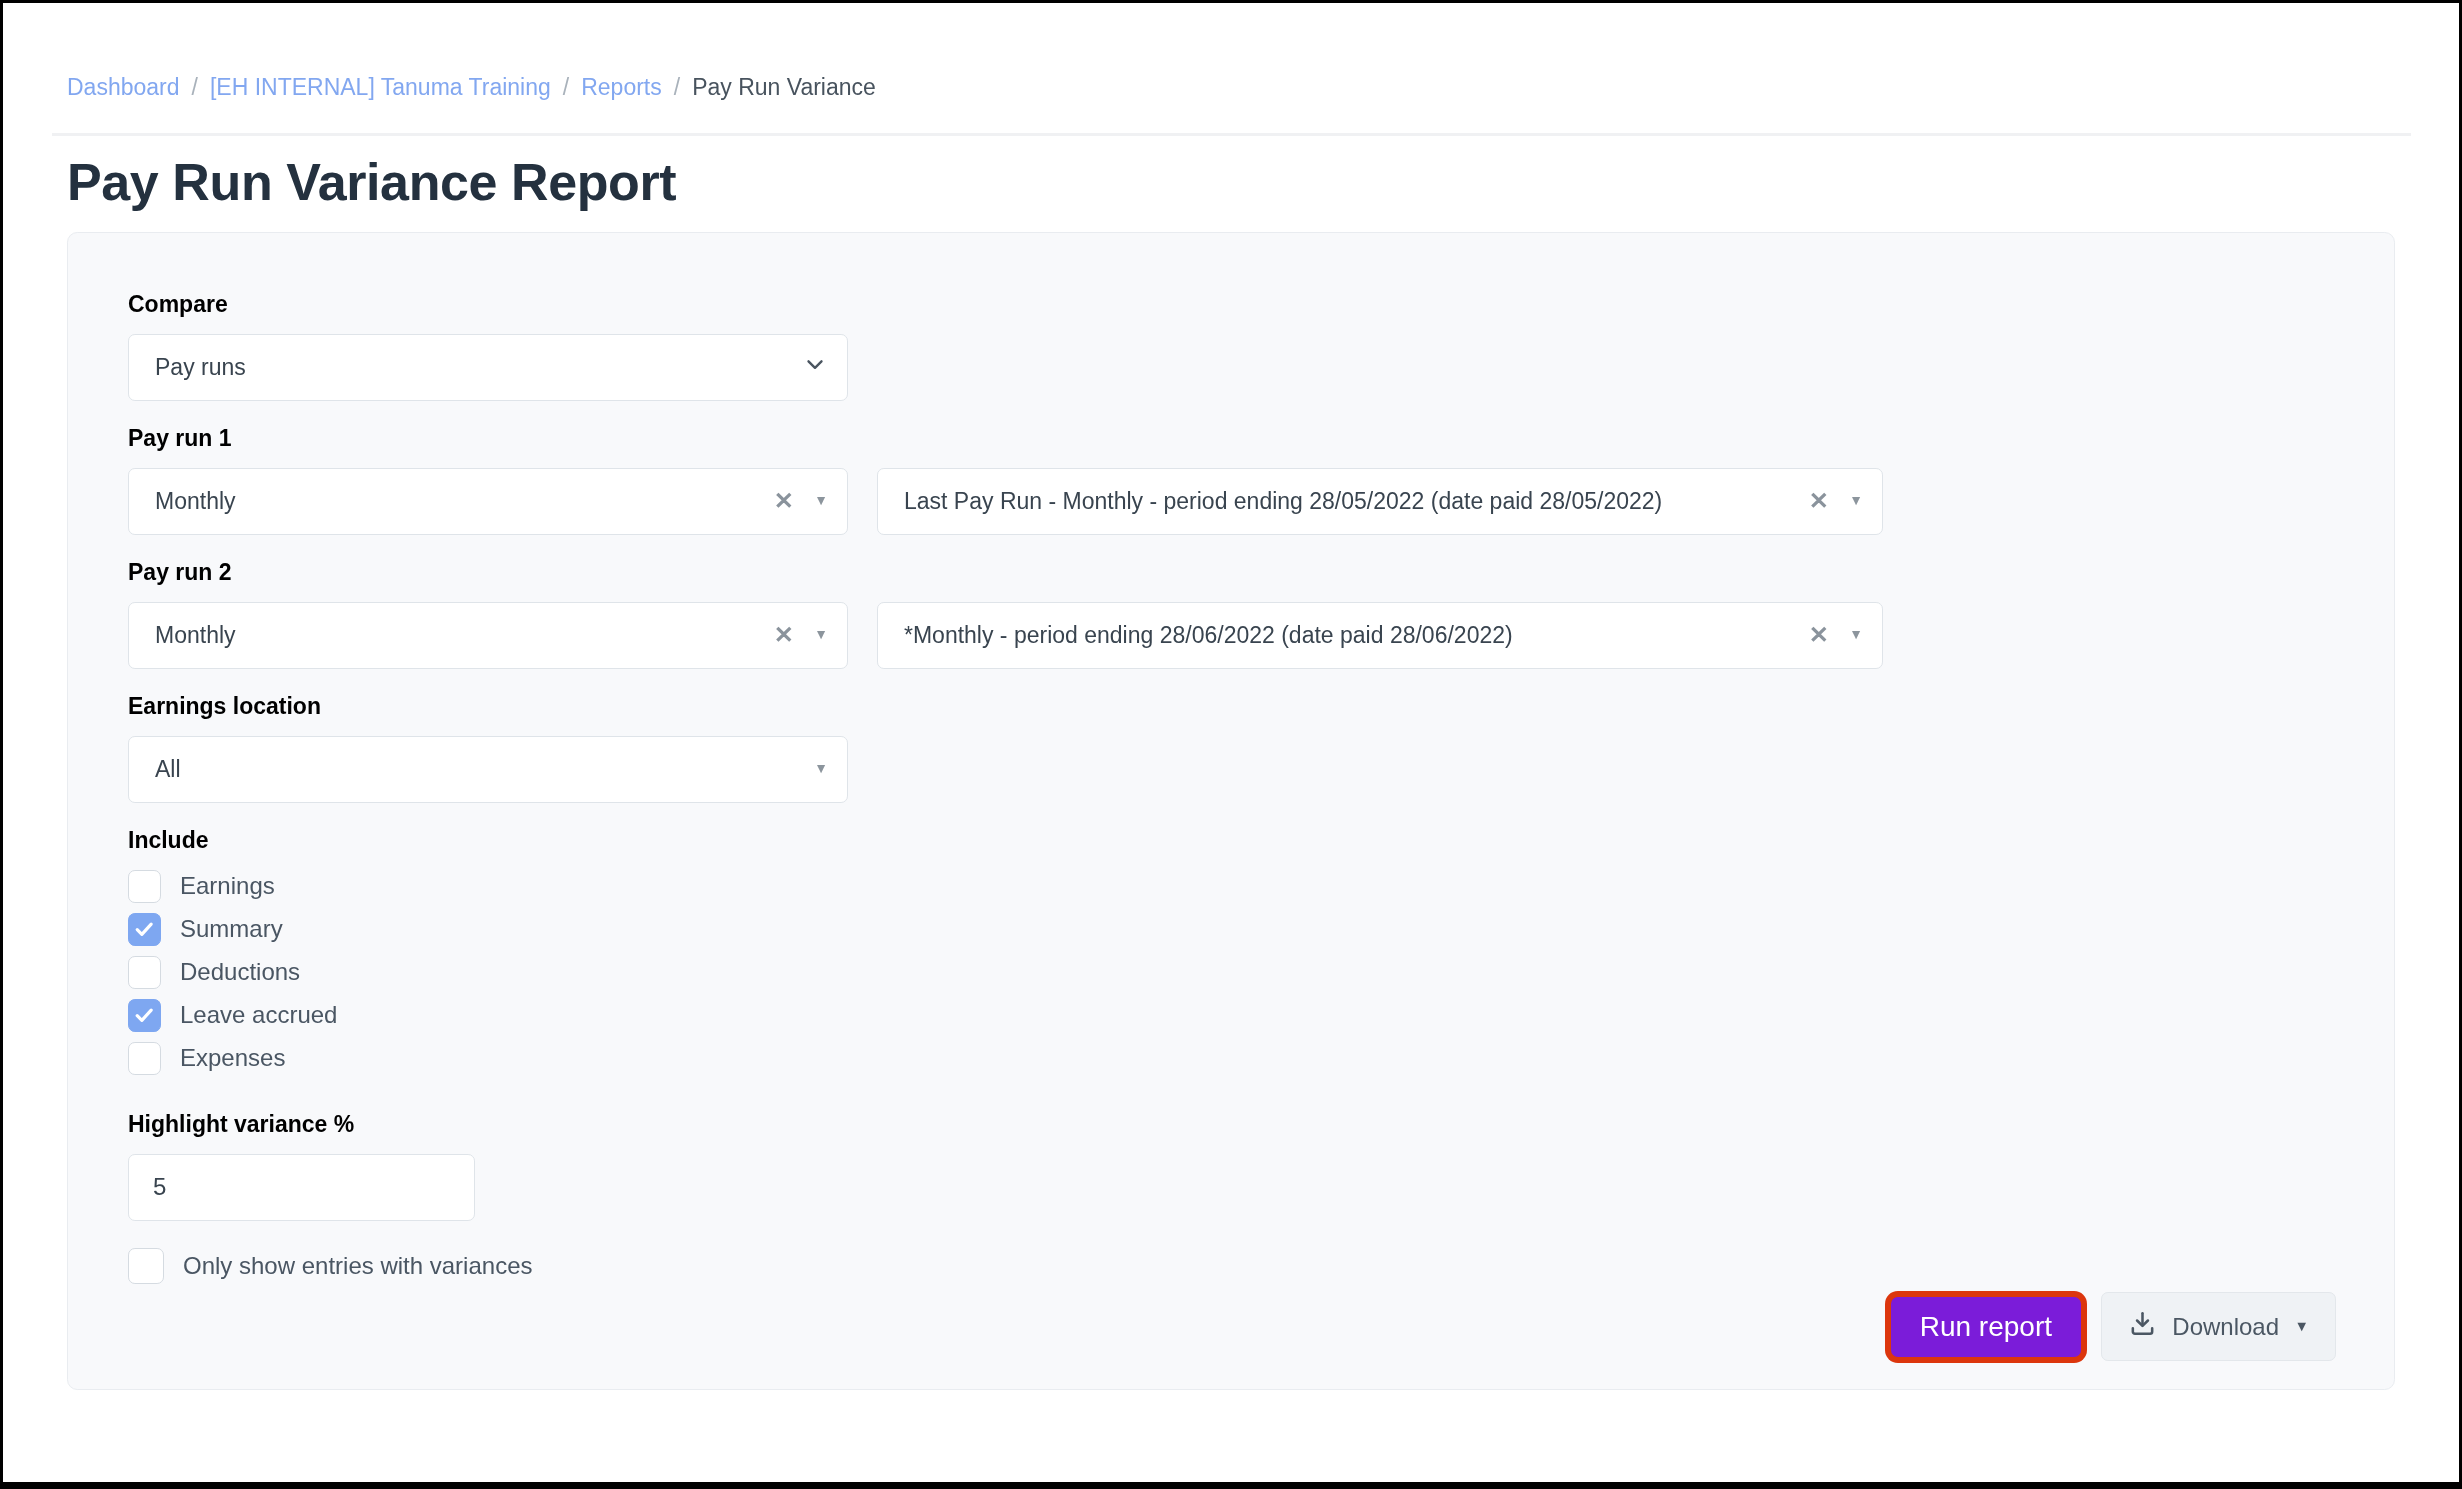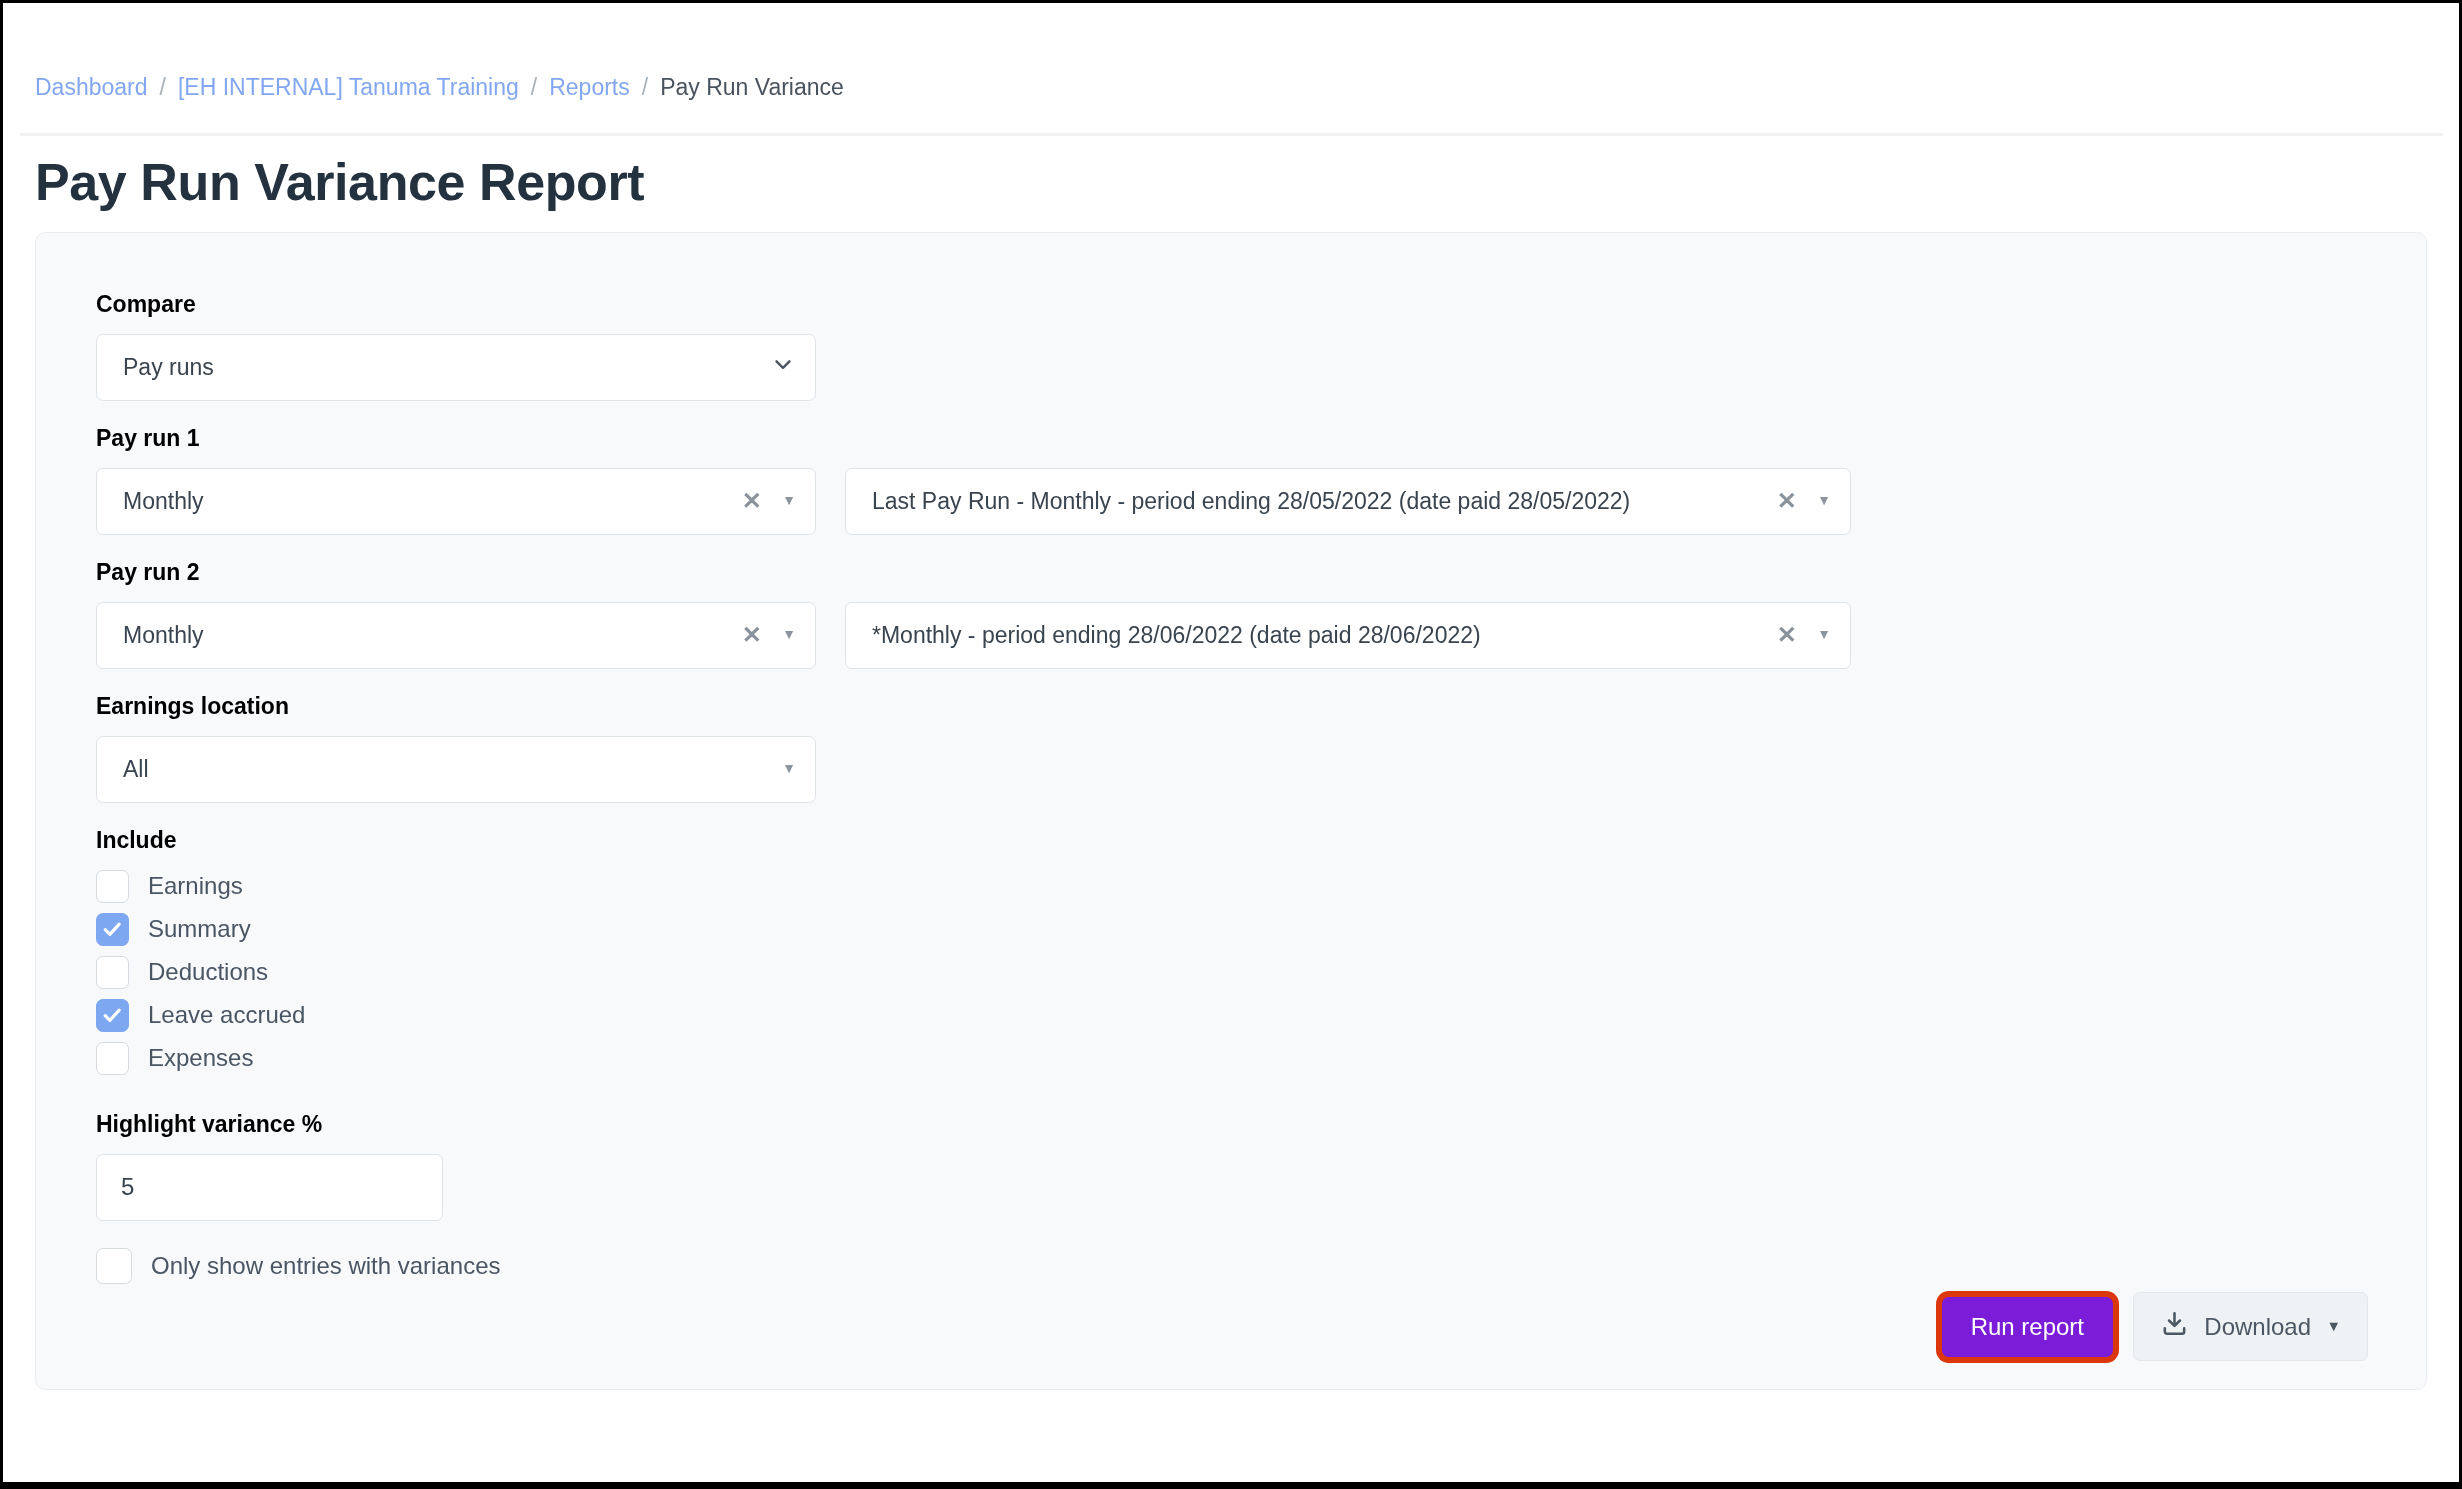--- a/index.html
+++ b/index.html
@@ -7,21 +7,21 @@
   body { font-family: "Liberation Sans", sans-serif; }
 
   .frame {
     width: 2462px;
     height: 1489px;
     border: 3.4px solid #000;
     border-bottom-width: 7.7px;
     background: #ffffff;
     overflow: hidden;
   }
-  .content { padding: 0 32px; }
+  .content { padding: 0 64px; }
 
   
   .breadcrumb {
     padding-top: 71px;
     font-size: 23px;
     line-height: 27.5px;
     display: flex;
     align-items: center;
     white-space: nowrap;
   }
@@ -135,21 +135,21 @@
     justify-content: flex-end;
     align-items: center;
     gap: 13.8px;
     margin-top: 1.7px;
   }
   .btn-primary {
     height: 60px;
     padding: 0 29px;
     background: #7B1CD9;
     color: #ffffff;
-    font-size: 24px;
+    font-size: 28px;
     font-weight: 500;
     font-family: "Liberation Sans", sans-serif;
     border: none;
     border-radius: 6.9px;
     box-shadow: 0 0 0 6px #DC360D;
     margin: 6px 6px 6px 0;
     cursor: pointer;
   }
   .btn-secondary {
     height: 69px;

